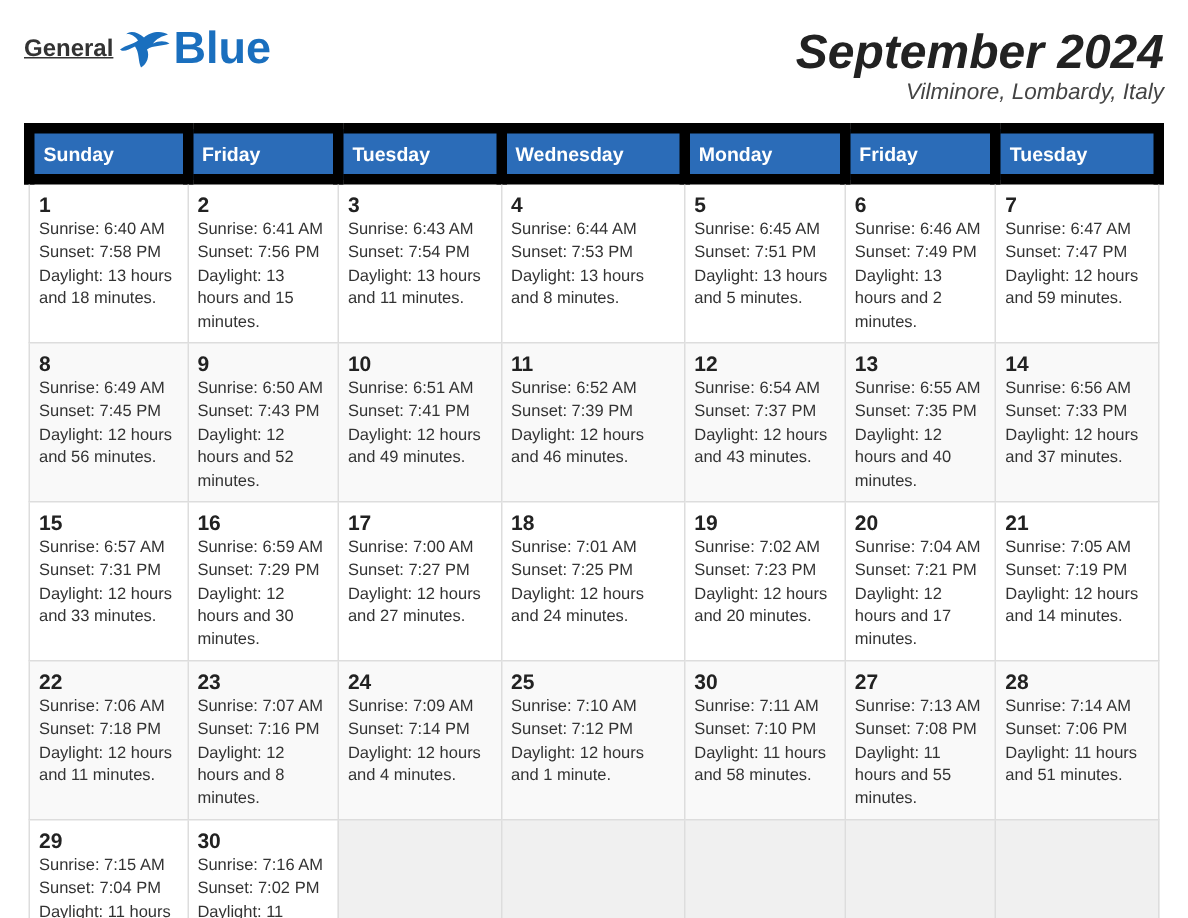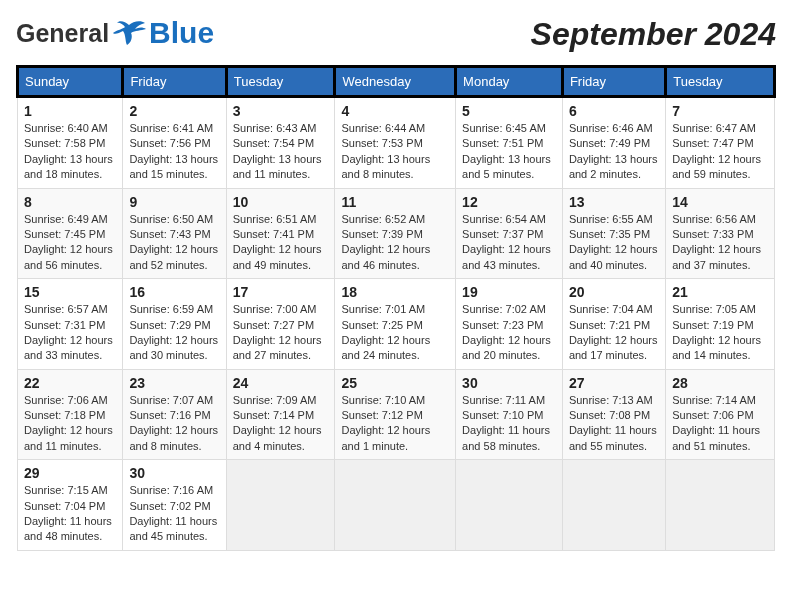--- a/index.html
+++ b/index.html
@@ -46,22 +46,22 @@
       font-size: 11px;
     }
     thead tr {
       background-color: #2b6cb8;
       color: white;
     }
     thead th {
       padding: 6px 6px;
       text-align: left;
       font-size: 13px;
-      font-weight: normal;
-      border: 3px solid #000000;
+      font-weight: bold;
+      border: 7px solid #000000;
     }
     tbody tr {
       vertical-align: top;
     }
     tbody td {
       padding: 5px 6px;
       border: 1px solid #ddd;
       background: #fff;
       min-height: 80px;
       vertical-align: top;
@@ -99,30 +99,31 @@
     .row-week4 td.empty-cell,
     .row-week5 td.empty-cell { background: #ebebeb; }
   </style>
 </head>
 <body>
 
 <div class="header">
   <div class="logo">
     <div class="logo-row">
       <div style="display:flex; align-items:center; gap:2px;">
-        <span style="font-size:25px; font-weight:bold; color:#333;">General</span>
+        <span style="font-size:16px; font-weight:bold; color:#333;text-decoration:underline;">General</span>
         <svg width="36" height="28" viewBox="0 0 36 28">
           <path d="M18 6 C22 2, 30 1, 34 4 C30 5, 26 7, 24 10 C28 8, 32 8, 35 10 C30 12, 24 11, 20 14 C22 18, 20 24, 16 26 C14 22, 15 16, 12 12 C8 14, 4 16, 2 14 C6 11, 12 10, 14 8 C12 5, 8 3, 6 4 C8 1, 14 2, 18 6Z" fill="#1a6fbe"></path>
         </svg>
         <span style="font-size:30px; font-weight:bold; color:#1a6fbe;">Blue</span>
       </div>
     </div>
   </div>
   <div class="title-area">
     <h1>September 2024</h1>
+    <h2>Vilminore, Lombardy, Italy</h2>
   </div>
 </div>
 
 <table>
   <thead>
     <tr>
       <th>Sunday</th>
       <th>Friday</th>
       <th>Tuesday</th>
       <th>Wednesday</th>

